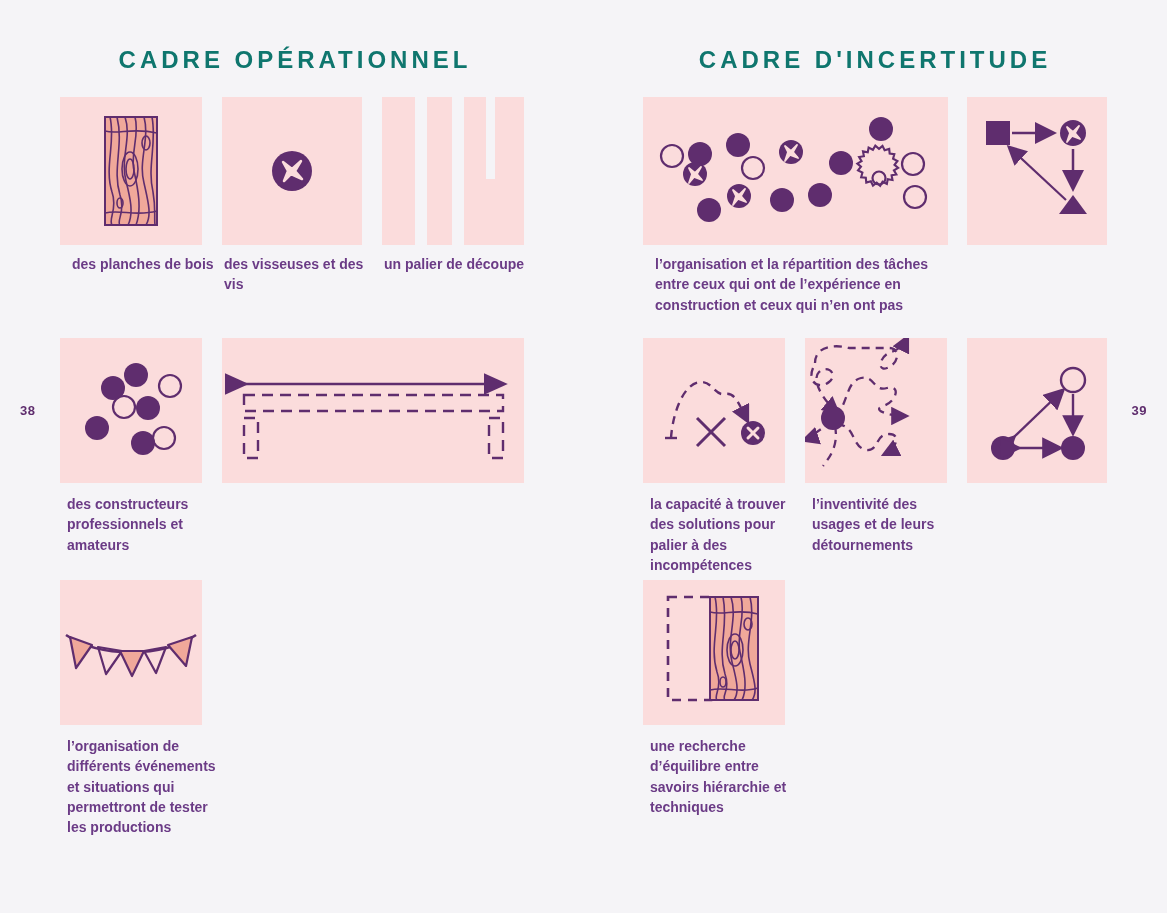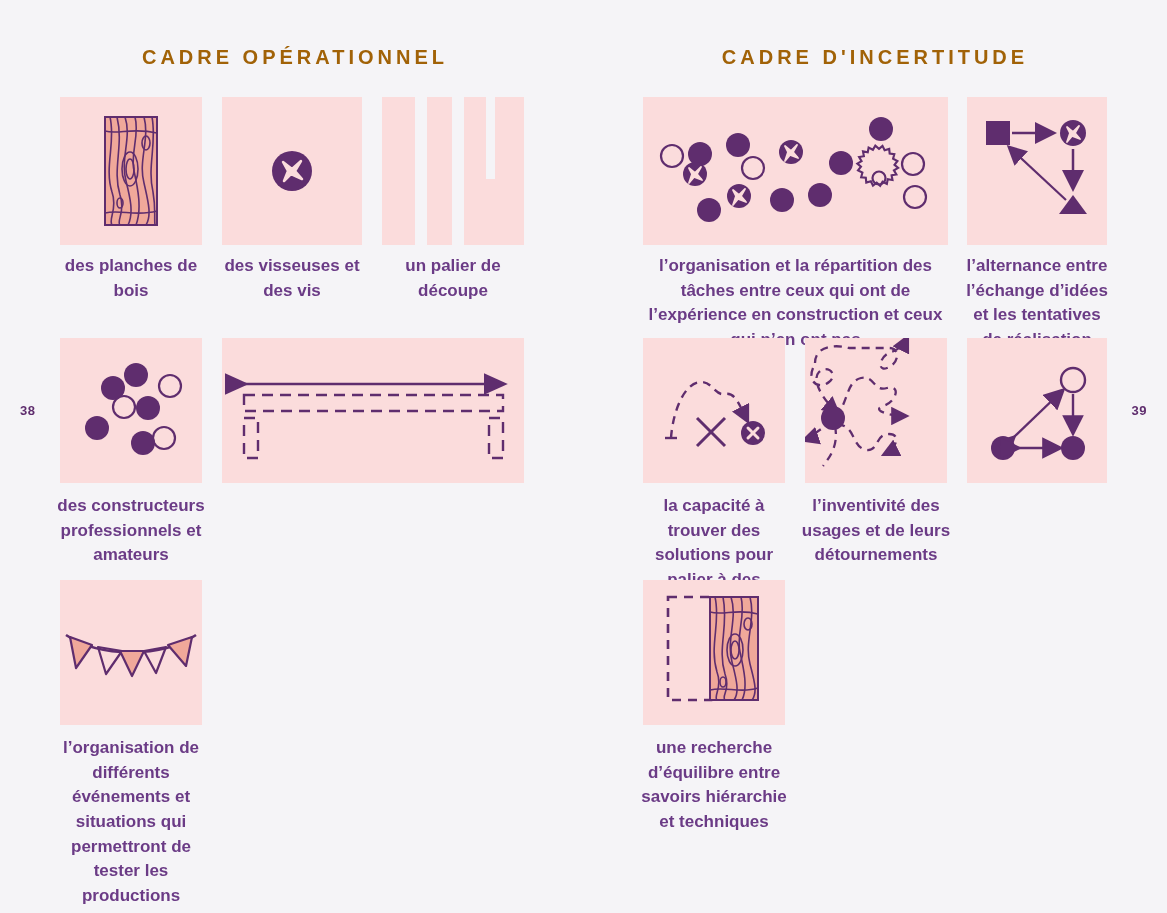--- a/index.html
+++ b/index.html
@@ -15,35 +15,35 @@
 
   .folio{
     position:absolute;top:403px;
     font-size:13px;font-weight:bold;color:#5f2d6e;letter-spacing:.5px;
   }
   .folio.left{left:20px;}
   .folio.right{right:20px;}
 
   .column-title{
     position:absolute;top:46px;
-    font-size:20px;font-weight:bold;letter-spacing:4px;
-    color:#a16207;text-align:center;
+    font-size:24px;font-weight:bold;letter-spacing:4px;
+    color:#0f766e;text-align:center;
   }
   #title-left{left:60px;width:470px;}
   #title-right{left:640px;width:470px;}
 
   .tile{
     position:absolute;
     background:#fbdcdc;
     overflow:hidden;
   }
   .caption{
     position:absolute;
-    font-size:17px;line-height:1.45;font-weight:bold;
-    color:#6b3b86;text-align:center;
+    font-size:14px;line-height:1.45;font-weight:bold;
+    color:#6b3b86;margin-left:12px;
   }
   svg{display:block;}
 </style>
 </head>
 <body>
 
 <div class="page">
 
   <div class="folio left">38</div>
   <div class="folio right">39</div>
@@ -137,21 +137,20 @@
       </defs>
       <rect x="19" y="24" width="24" height="24" fill="#5f2d6e"></rect>
       <line x1="45" y1="36" x2="85" y2="36" stroke="#5f2d6e" stroke-width="2.5" marker-end="url(#ah1)"></line>
       <circle cx="106" cy="36" r="13" fill="#5f2d6e"></circle>
       <path d="M100 30 L106 35 L112 29 L108 36 L113 42 L105 39 L100 45 L103 36 Z" fill="#fbdcdc" stroke="#fbdcdc" stroke-width="1.8" stroke-linejoin="round"></path>
       <line x1="106" y1="52" x2="106" y2="90" stroke="#5f2d6e" stroke-width="2.5" marker-end="url(#ah1)"></line>
       <path d="M92 117 L106 98 L120 117 Z" fill="#5f2d6e"></path>
       <line x1="99" y1="103" x2="43" y2="51" stroke="#5f2d6e" stroke-width="2.2" marker-end="url(#ah1)"></line>
     </svg>
   </div>
-  <div class="caption" style="left:962px;top:254px;width:150px;">l’alternance entre l’échange d’idées et les tentatives de réalisation</div>
 
   <div class="tile" style="left:60px;top:338px;width:142px;height:145px;">
     <svg width="142" height="145" viewBox="0 0 142 145">
       <g fill="#5f2d6e">
         <circle cx="53" cy="50" r="12"></circle>
         <circle cx="76" cy="37" r="12"></circle>
         <circle cx="88" cy="70" r="12"></circle>
         <circle cx="37" cy="90" r="12"></circle>
         <circle cx="83" cy="105" r="12"></circle>
       </g>

